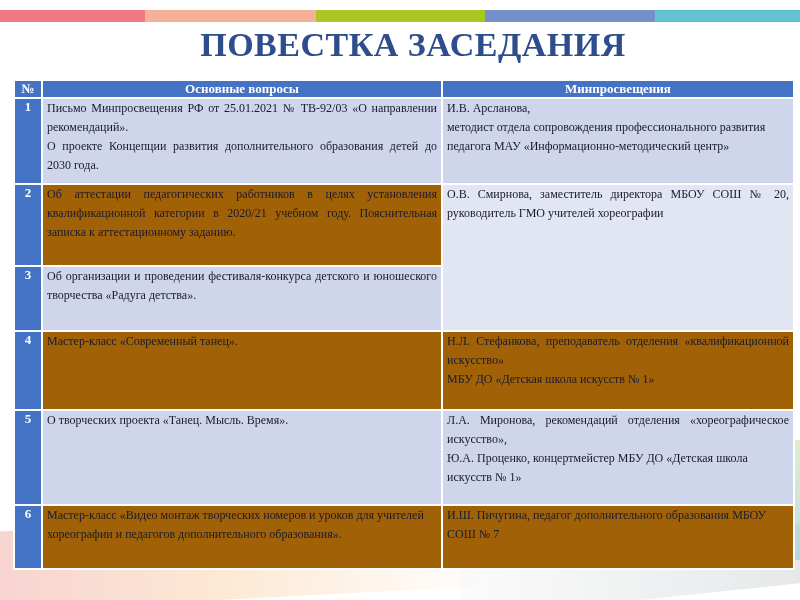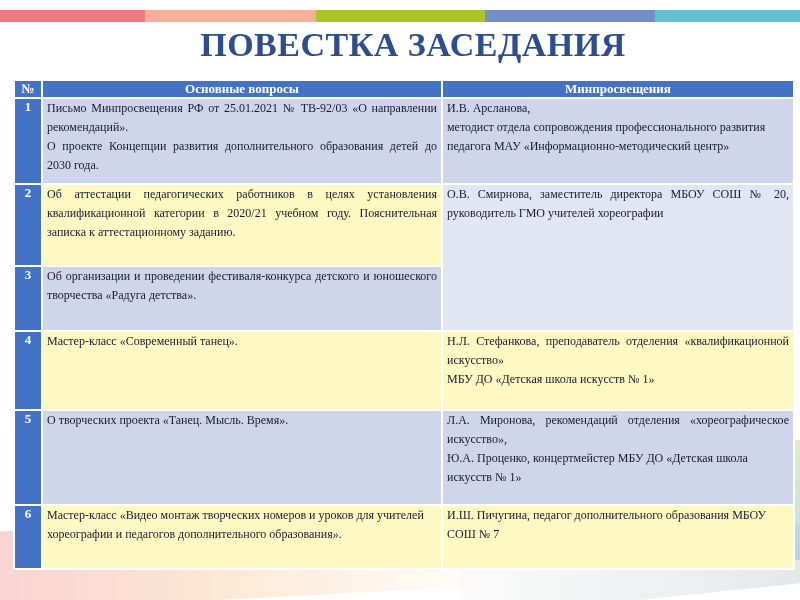--- a/index.html
+++ b/index.html
@@ -49,21 +49,21 @@
       height: 14px; line-height: 14px; padding: 1px 4px;
     }
     td.num {
       background: #4472c4; color: #ffffff; font-weight: bold; font-size: 13px;
       text-align: center; padding-top: 2px;
     }
     td.q, td.r { font-size: 12px; line-height: 19px; color: #1a1a2e; }
     td.q { text-align: justify; }
     td.r { text-align: justify; }
     .dark td.q, .dark td.r { background: #cfd5ea; }
-    .light td.q, .light td.r { background: #fef9c3; }
+    .light td.q, .light td.r { background: #a16207; }
     td.r.merged { background: #e2e6f2 !important; margin-left: 12px; }
     .row1 { height: 86px; }
     .row2 { height: 82px; }
     .row3 { height: 65px; }
     .row4 { height: 79px; }
     .row5 { height: 95px; }
     .row6 { height: 64px; }
     .line { display: block; }
     .left { text-align: left !important; }
   </style>

